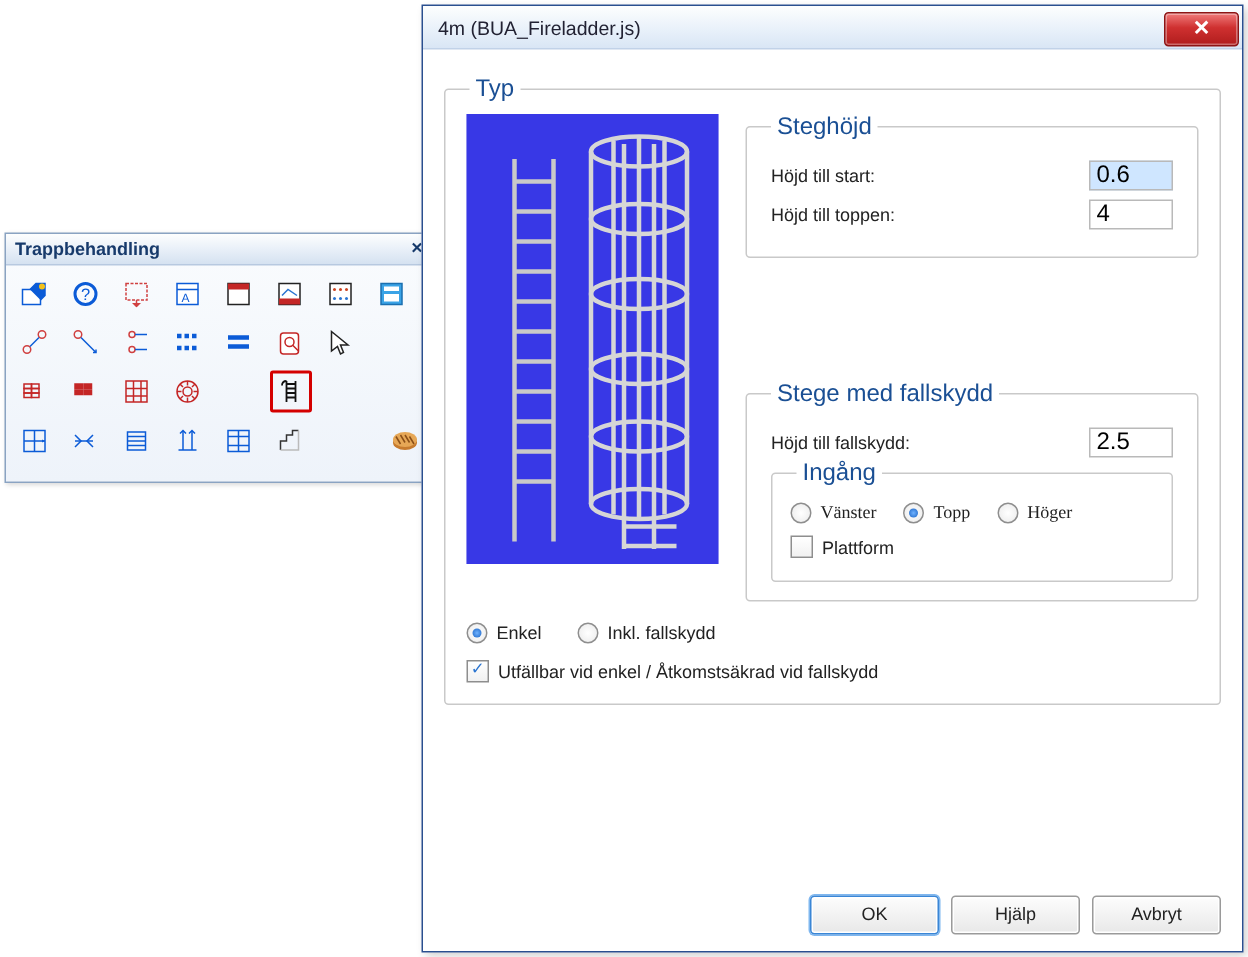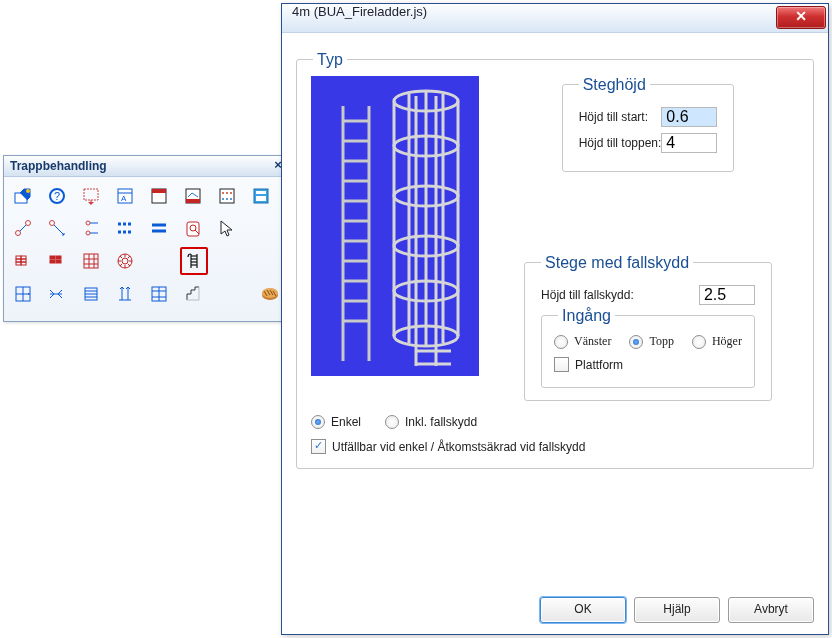--- a/index.html
+++ b/index.html
@@ -81,20 +81,21 @@
     height: 630px;
     border: 1px solid #2a4f8f;
     background: #fff;
     box-shadow: 2px 2px 6px rgba(0,0,0,.2);
   }
   .dlg-titlebar {
     height: 28px;
     background: linear-gradient(#fdfefe, #e9f1fa 55%, #d9e6f5);
     border-bottom: 1px solid #c1d2e8;
     display: flex;
+    align-items: center;
     justify-content: space-between;
     padding-left: 10px;
     color: #223;
   }
   .dlg-title { font-size: 13px; }
   .dlg-close {
     width: 48px;
     height: 21px;
     margin: 2px 2px 0 0;
     background: linear-gradient(#f07a7a, #cf3030 45%, #b01d1d);
@@ -175,21 +176,20 @@
     position: relative;
     overflow: hidden;
   }
   .preview svg { position: absolute; inset: 0; }
 
   .right-col {
     flex: 1;
     display: flex;
     flex-direction: column;
     gap: 14px;
-    align-items: center;
   }
 
   .form-row {
     display: flex;
     align-items: center;
     justify-content: space-between;
     margin: 6px 0;
   }
   .form-row label { color: #222; }
   .field {

